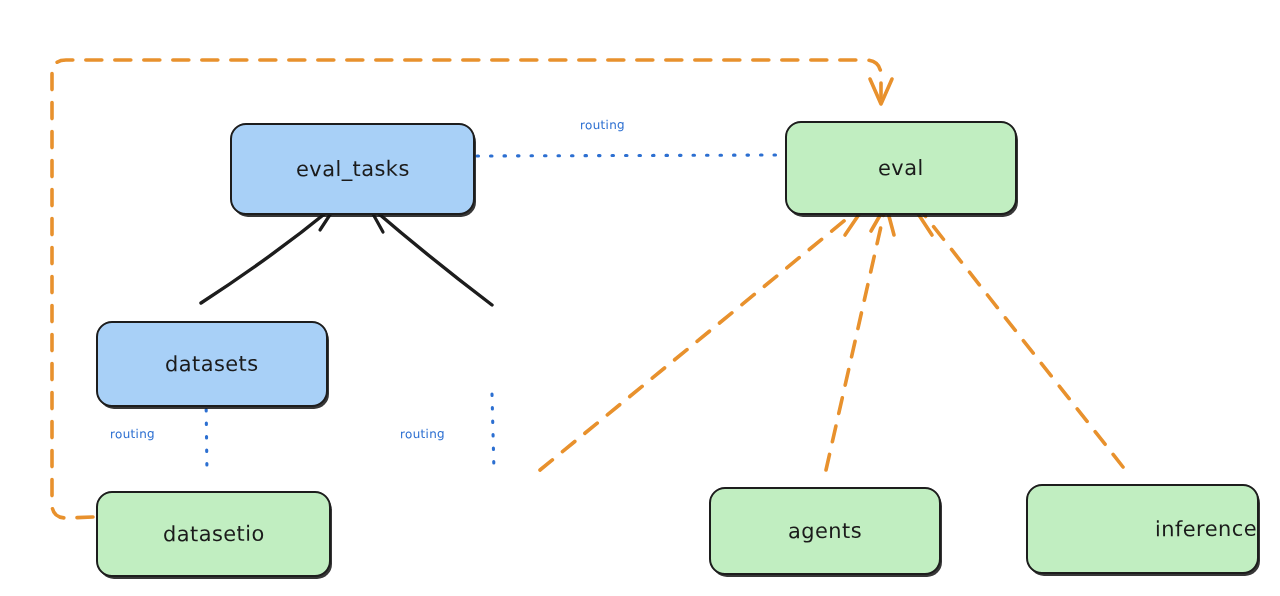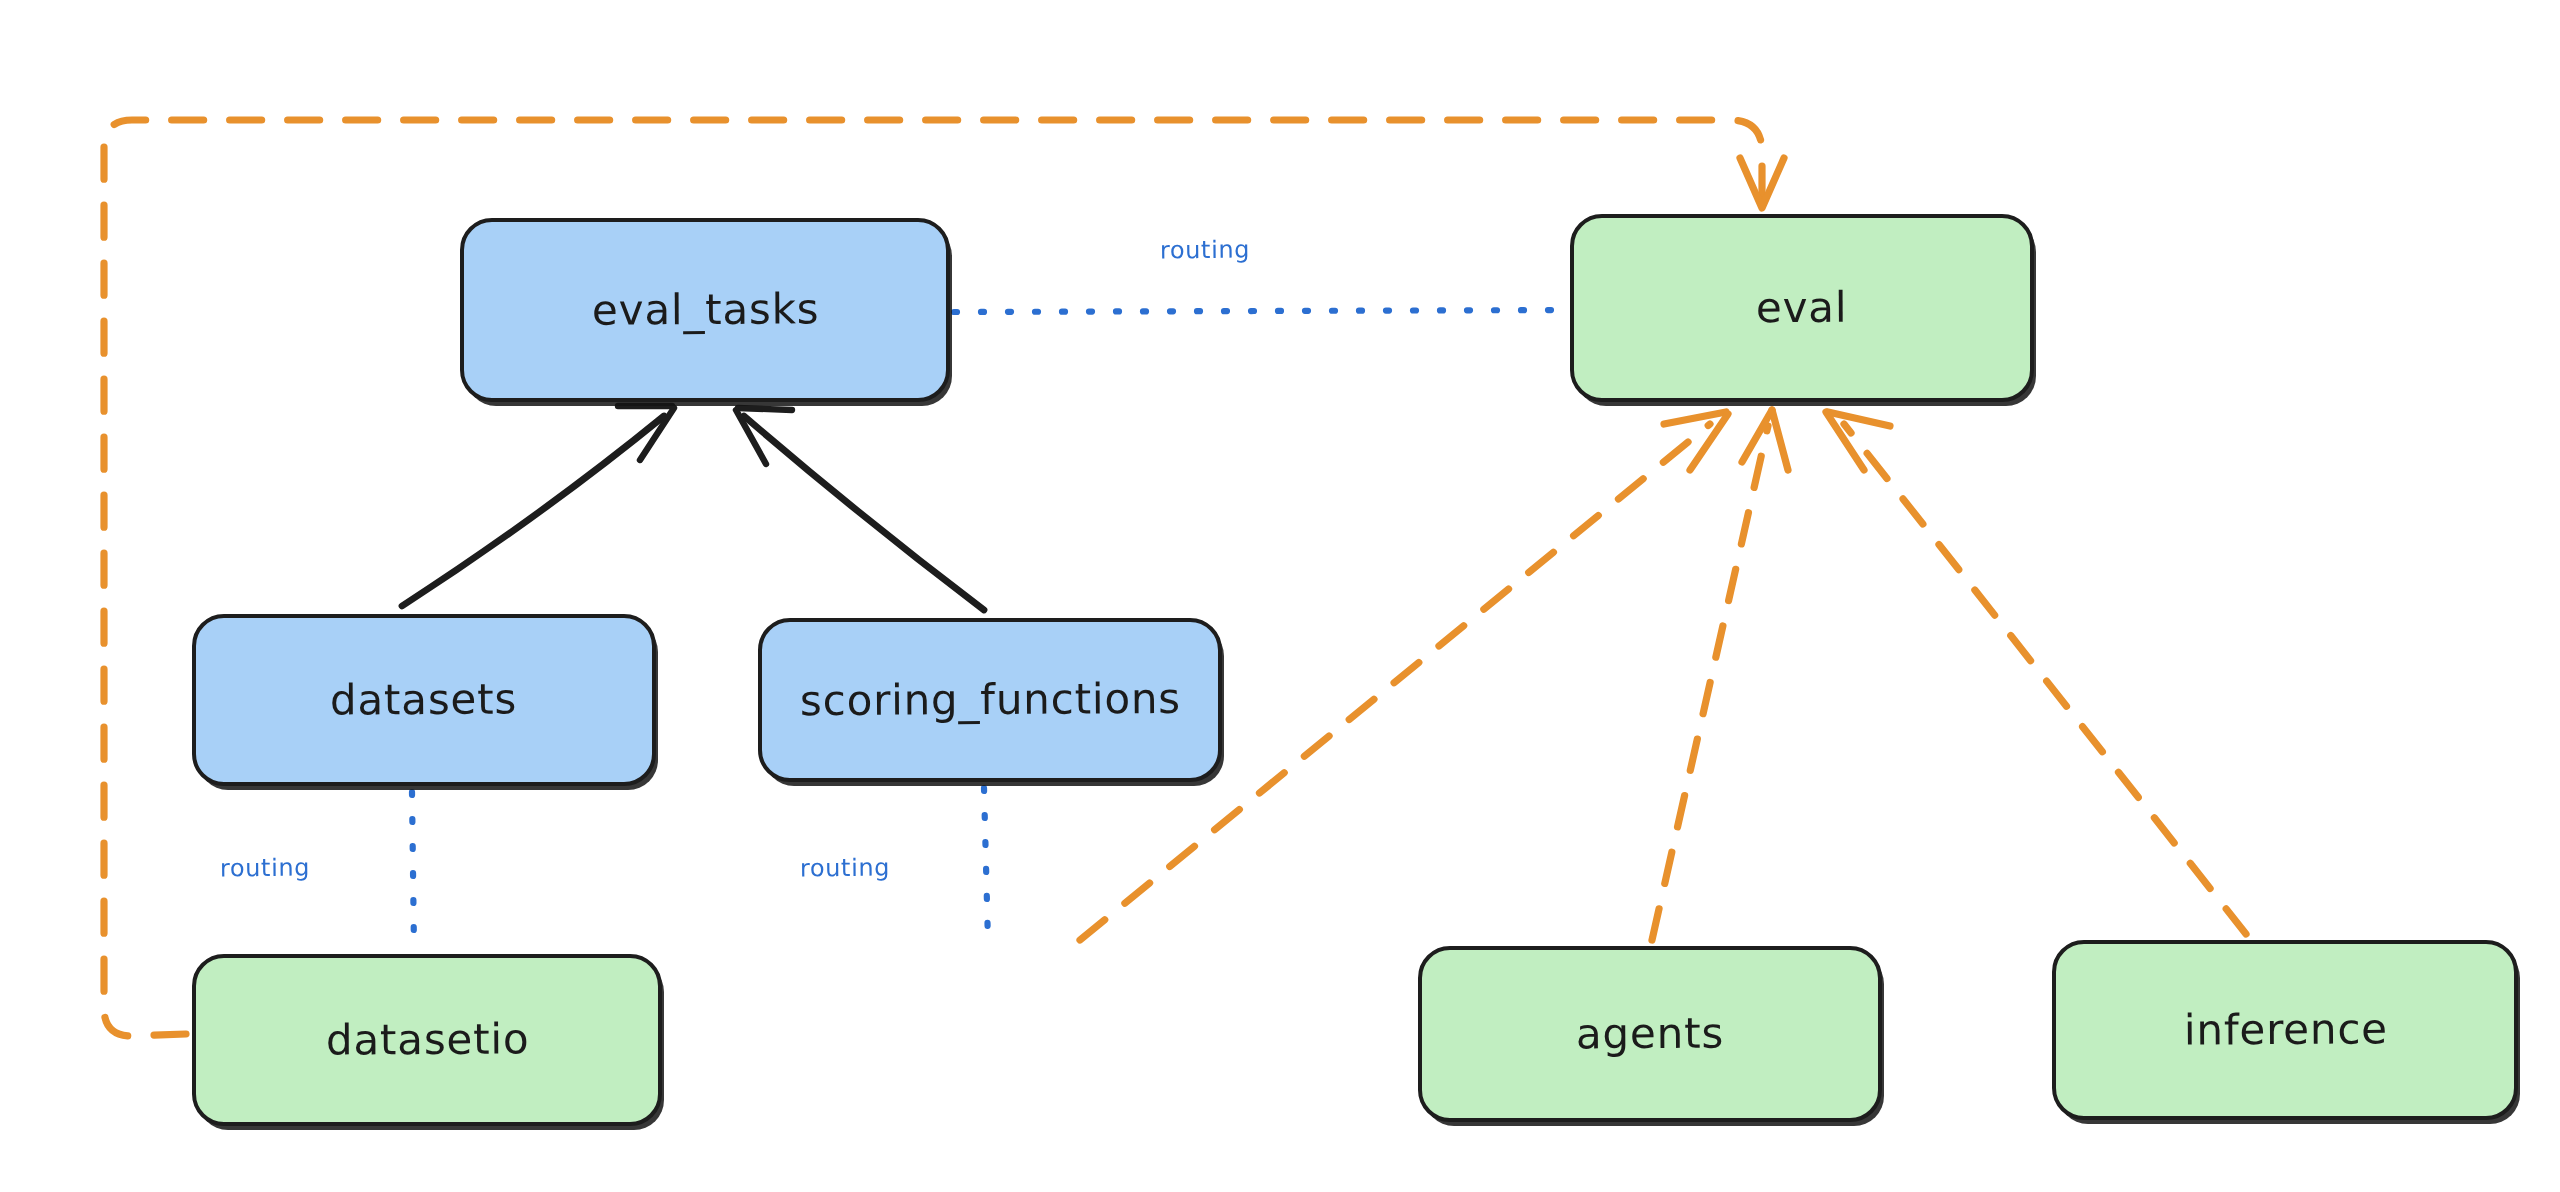--- a/index.html
+++ b/index.html
@@ -31,20 +31,21 @@
     display: flex;
     align-items: center;
     justify-content: center;
     border: 2.6px solid #1d1d1d;
     border-radius: 16px;
     font-size: 21px;
     color: #1b1b1b;
     letter-spacing: 0.4px;
     font-family: "DejaVu Sans", sans-serif;
     box-shadow: 2px 3px 0 -1px rgba(20,20,20,0.85);
+    margin-top: 14px;
   }
   .node.blue  { background: #a8d0f7; }
   .node.green { background: #c1eec1; }
   .node-label {
     display: block;
     line-height: 1;
     transform: rotate(-0.35deg);
   }
   .edge-label {
     position: absolute;
@@ -117,30 +118,27 @@
   </div>
 
   <div class="node green" style="left:785px; top:107px; width:232px; height:94px;">
     <span class="node-label">eval</span>
   </div>
 
   <div class="node blue" style="left:96px; top:307px; width:232px; height:86px;">
     <span class="node-label">datasets</span>
   </div>
 
-  <div class="node blue" style="left:379px; top:309px; width:232px; height:82px;">
-    <span class="node-label">scoring_functions</span>
-  </div>
 
   <div class="node green" style="left:96px; top:477px; width:235px; height:86px;">
     <span class="node-label">datasetio</span>
   </div>
 
 
   <div class="node green" style="left:709px; top:473px; width:232px; height:88px;">
     <span class="node-label">agents</span>
   </div>
 
-  <div class="node green" style="left:1026px; top:470px; width:233px; height:90px;">
+  <div class="node green" style="left:1026px; top:470px; width:233px; height:90px;justify-content:flex-end;">
     <span class="node-label">inference</span>
   </div>
 
 </div>
 
 </body></html>

